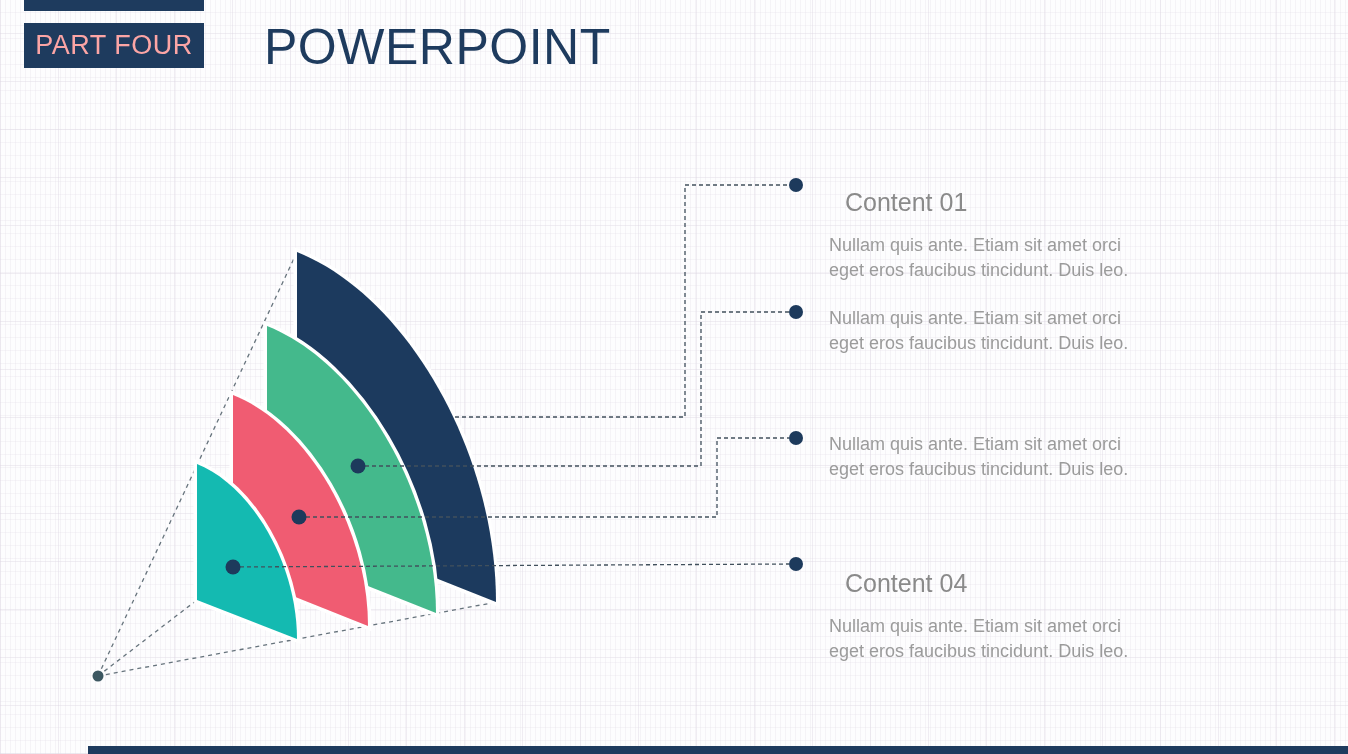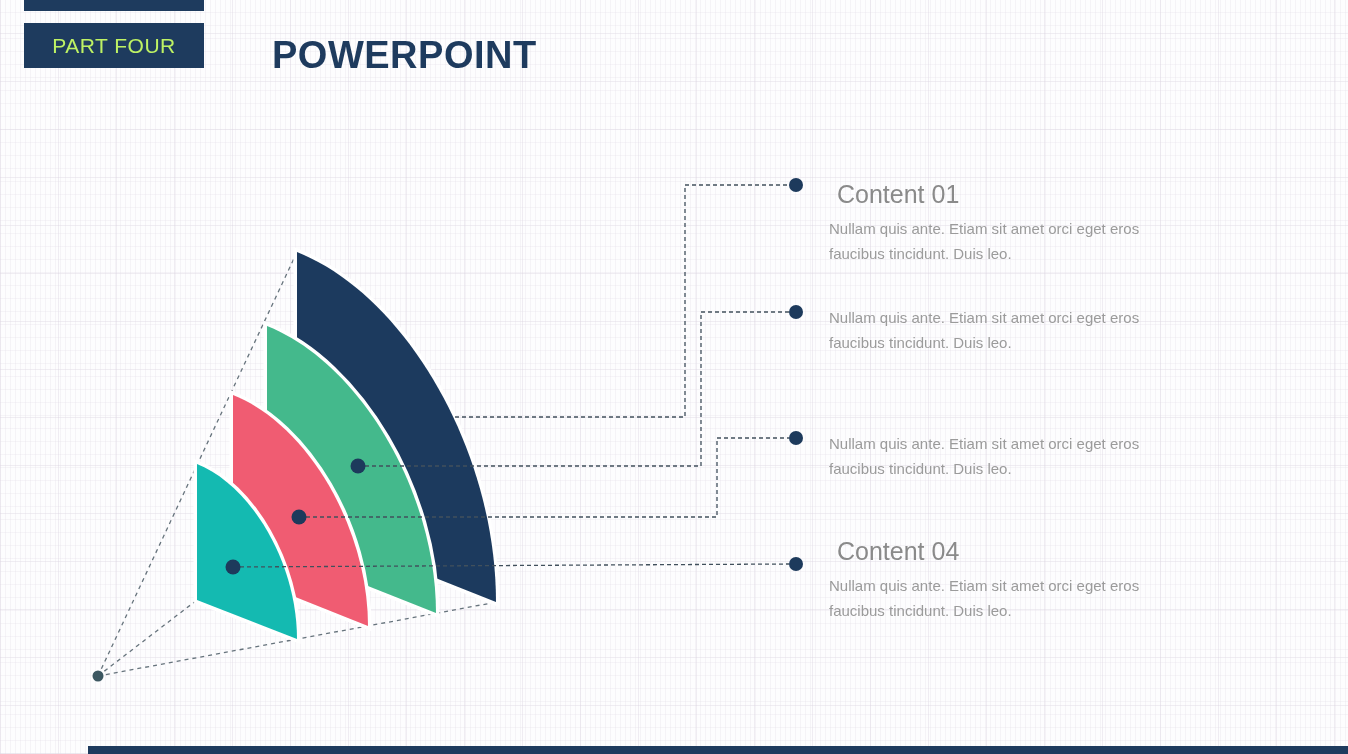--- a/index.html
+++ b/index.html
@@ -20,38 +20,38 @@
   }
   .top-bar{
     position:absolute;left:24px;top:0;width:180px;height:11px;
     background:#1e3b5e;
   }
   .badge{
     position:absolute;left:24px;top:23px;width:180px;height:45px;
     background:#1e3b5e;display:flex;align-items:center;justify-content:center;
   }
   .badge span{
-    color:#bef264;font-size:21px;letter-spacing:0.5px;
+    color:#fca5a5;font-size:27px;letter-spacing:0.5px;
   }
   .slide-title{
-    position:absolute;left:256px;top:17px;margin:16px;
-    font-size:38px;font-weight:700;color:#1e3b5e;letter-spacing:0.5px;
+    position:absolute;left:256px;top:17px;margin:8px;
+    font-size:50px;font-weight:400;color:#1e3b5e;letter-spacing:0.5px;
     line-height:44px;
   }
   .diagram{
     position:absolute;left:0;top:0;
   }
   .content-item{
     position:absolute;left:829px;width:330px;
   }
   .content-item .ctitle{
-    font-size:25px;color:#8a8a8a;line-height:30px;margin:8px;font-weight:400;
+    font-size:25px;color:#8a8a8a;line-height:30px;margin:16px;font-weight:400;
   }
   .content-item .cbody{
-    margin:8px 0 0 0;font-size:15px;color:#9b9b9b;line-height:24.5px;width:320px;
+    margin:8px 0 0 0;font-size:18px;color:#9b9b9b;line-height:24.5px;width:320px;
   }
   .bottom-bar{
     position:absolute;left:88px;top:746px;width:1260px;height:8px;
     background:#1e3b5e;
   }
 </style>
 </head>
 <body>
 
 <div class="slide">
@@ -104,20 +104,20 @@
   </div>
 
   <div class="content-item" style="top:298px">
     <p class="cbody">Nullam quis ante. Etiam sit amet orci eget eros faucibus tincidunt. Duis leo.</p>
   </div>
 
   <div class="content-item" style="top:424px">
     <p class="cbody">Nullam quis ante. Etiam sit amet orci eget eros faucibus tincidunt. Duis leo.</p>
   </div>
 
-  <div class="content-item" style="top:528px">
+  <div class="content-item" style="top:552px">
     <p class="ctitle">Content 04</p>
     <p class="cbody">Nullam quis ante. Etiam sit amet orci eget eros faucibus tincidunt. Duis leo.</p>
   </div>
 
   <div class="bottom-bar"></div>
 
 </div>
 
 </body></html>

